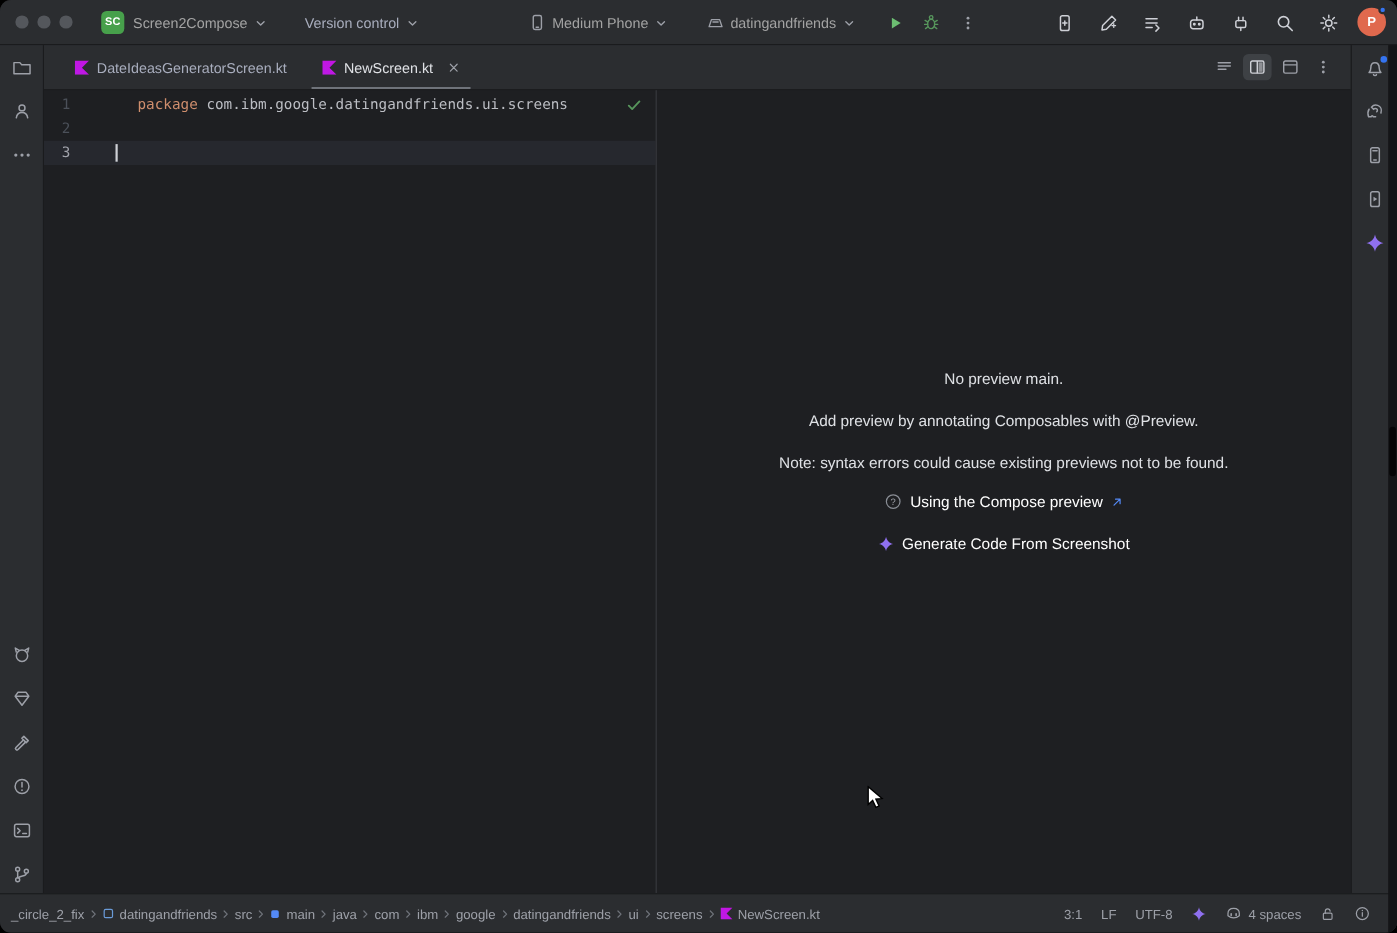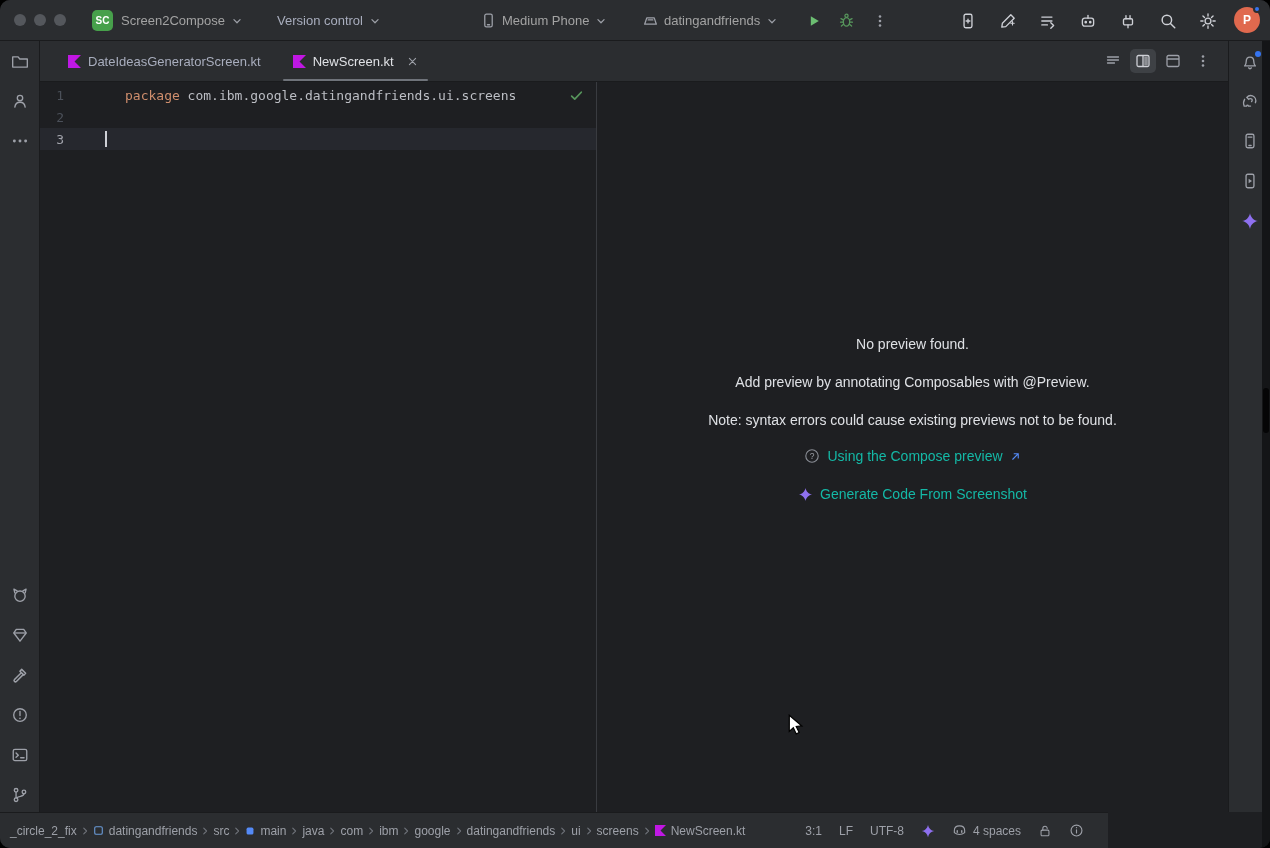--- a/index.html
+++ b/index.html
@@ -60,24 +60,24 @@
   .pl { color:#bcbec4; }
   .caret { position:absolute; left:65px; top:49px; width:1.5px; height:16px; background:#ced0d6; }
   .insp-check { position:absolute; right:12px; top:6px; }
 
   
   #preview { position:absolute; left:596px; top:82px; width:632px; height:730px; background:#1e1f22;
              border-left:1px solid #393b40; font-size:14px; }
   .pv-text { position:absolute; left:0; right:0; text-align:center; color:#dfe1e5; }
   .pv-link-row { position:absolute; left:0; right:0; display:flex; align-items:center;
                  justify-content:center; gap:7px; }
-  .link { color:#14b8a6; }
-
-  
-  #statusbar { position:absolute; left:0; top:812px; width:1108px; height:36px; background:#2b2d30;
+  .link { color:#ffffff; }
+
+  
+  #statusbar { position:absolute; left:0; top:812px; width:1270px; height:36px; background:#2b2d30;
                border-top:1px solid #1a1b1d; display:flex; align-items:center; padding:0 10px;
                font-size:12px; color:#9da0a8; }
   .crumbs { display:flex; align-items:center; gap:3px; }
   .crumb { display:flex; align-items:center; gap:5px; white-space:nowrap; }
   .sb-right { margin-left:auto; display:flex; align-items:center; gap:17px; padding-right:14px; }
   .sb-item { white-space:nowrap; }
   .sb-group { display:flex; align-items:center; gap:6px; }
 
   
   #scrollbar { position:absolute; left:1262px; top:41px; width:8px; height:807px; background:#141517; }
@@ -372,21 +372,21 @@
     <div class="eline" style="top:46px">
       <span class="lnum active">3</span>
     </div>
     <div class="caret"></div>
     <svg class="insp-check" width="15" height="15" viewBox="0 0 16 16" fill="none" stroke="#57965c" stroke-width="1.8" stroke-linecap="round" stroke-linejoin="round">
         <path d="M2.8 8.6l3.3 3.3 7-7.4"></path>
       </svg>
   </main>
 
   <section id="preview">
-    <div class="pv-text" style="top:254px">No preview found.</div>
+    <div class="pv-text" style="top:254px">No preview main.</div>
     <div class="pv-text" style="top:292px">Add preview by annotating Composables with @Preview.</div>
     <div class="pv-text" style="top:330px">Note: syntax errors could cause existing previews not to be found.</div>
 
     <div class="pv-link-row" style="top:366px">
       <svg width="16" height="16" viewBox="0 0 16 16" fill="none" stroke="#8a8e96" stroke-width="1.1">
           <circle cx="8" cy="8" r="6.2"></circle>
           <text x="8" y="11" font-size="8.5" fill="#9da0a8" stroke="none" text-anchor="middle" font-family="Liberation Sans, sans-serif">?</text>
         </svg>
       <span class="link">Using the Compose preview</span>
       <svg width="11" height="11" viewBox="0 0 16 16" fill="none" stroke="#548af7" stroke-width="1.6" stroke-linecap="round" stroke-linejoin="round">

